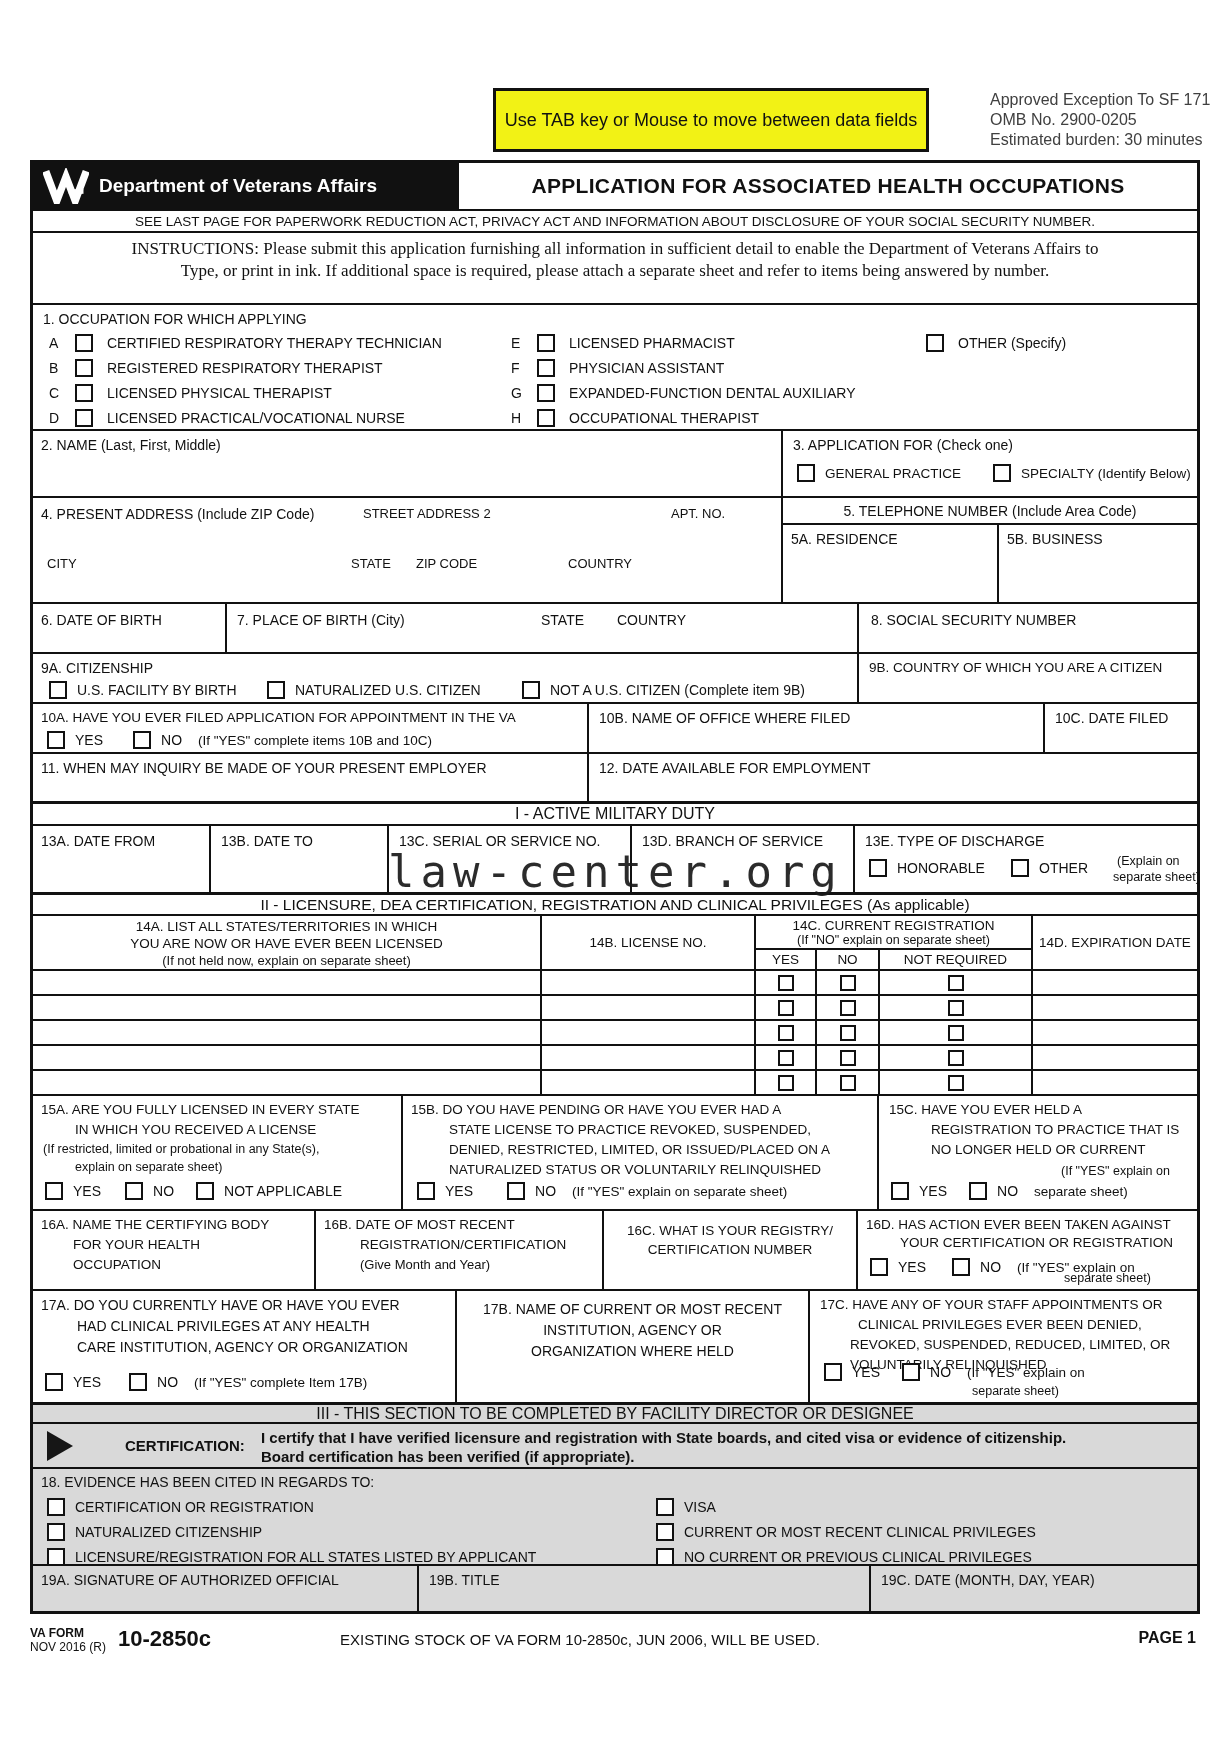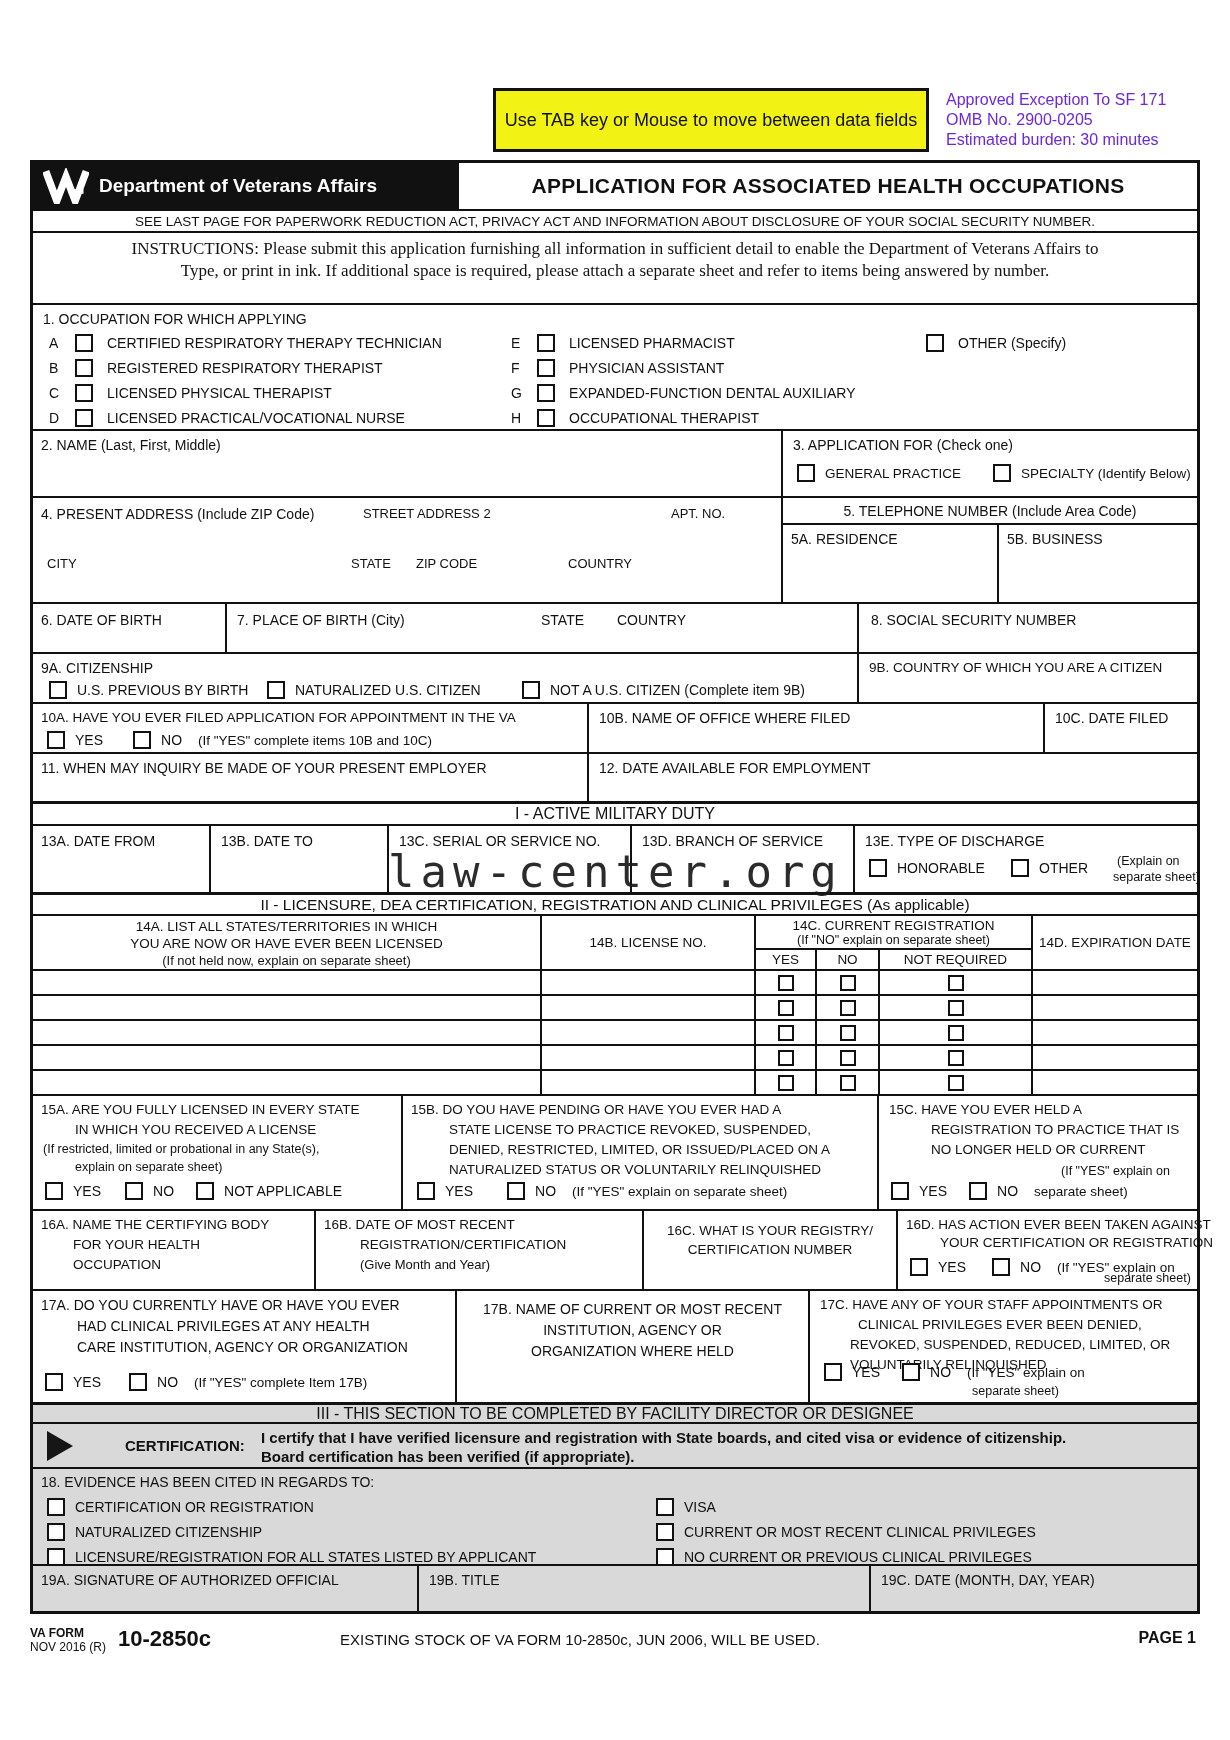--- a/index.html
+++ b/index.html
@@ -2,21 +2,21 @@
 <html><head>
 <meta charset="utf-8">
 <style>
   *{box-sizing:border-box;margin:0;padding:0}
   html,body{background:#fff}
   body{width:1230px;height:1740px;position:relative;font-family:"Liberation Sans",sans-serif;color:#111}
   .page{position:absolute;inset:0;background:#fff;overflow:hidden}
 
   .banner{position:absolute;left:493px;top:88px;width:436px;height:64px;background:#f2f215;border:3px solid #111;
           display:flex;align-items:center;justify-content:center;font-size:18px;text-align:center;padding:0 6px}
-  .approval{position:absolute;left:946px;top:90px;font-size:16px;line-height:20px;color:#6d28d9}
+  .approval{position:absolute;left:990px;top:90px;font-size:16px;line-height:20px;color:#404040}
 
   .form{position:absolute;left:30px;top:160px;width:1170px;border:3px solid #111;background:#fff}
   .row{position:relative;display:flex;border-top:2px solid #111;background:#fff}
   .row.first{border-top:none}
   .row.bt3{border-top:3px solid #111}
   .cell{position:relative;border-left:2px solid #111;height:100%}
   .cell.first{border-left:none}
   .grow{flex:1 1 auto}
 
   .lbl{position:absolute;font-size:14px;white-space:nowrap}
@@ -229,21 +229,21 @@
         <span class="lbl" style="left:12px;top:8px">8. SOCIAL SECURITY NUMBER</span>
         <div class="fill"></div>
       </div>
     </div>
 
     <div class="row r-citizen">
       <div class="cell first" style="width:824px">
         <span class="lbl" style="left:8px;top:6px">9A. CITIZENSHIP</span>
         <div class="yn" style="left:16px;top:26px">
           <span class="cb"></span>
-          <span class="t">U.S. PREVIOUS BY BIRTH</span>
+          <span class="t">U.S. FACILITY BY BIRTH</span>
         </div>
         <div class="yn" style="left:234px;top:26px">
           <span class="cb"></span>
           <span class="t">NATURALIZED U.S. CITIZEN</span>
         </div>
         <div class="yn" style="left:489px;top:26px">
           <span class="cb"></span>
           <span class="t">NOT A U.S. CITIZEN (Complete item 9B)</span>
         </div>
       </div>
@@ -465,21 +465,21 @@
         </div>
       </div>
     </div>
 
     <div class="row r-16">
       <div class="cell first" style="width:281px">
         <span class="lbl" style="left:8px;top:6px;font-size:13.5px">16A. NAME THE CERTIFYING BODY</span>
         <span class="lbl" style="left:40px;top:26px;font-size:13.5px">FOR YOUR HEALTH</span>
         <span class="lbl" style="left:40px;top:46px;font-size:13.5px">OCCUPATION</span>
       </div>
-      <div class="cell" style="width:328px">
+      <div class="cell" style="width:288px">
         <span class="lbl" style="left:8px;top:6px;font-size:13.5px">16B. DATE OF MOST RECENT</span>
         <span class="lbl" style="left:44px;top:26px;font-size:13.5px">REGISTRATION/CERTIFICATION</span>
         <span class="lbl" style="left:44px;top:46px;font-size:13px">(Give Month and Year)</span>
       </div>
       <div class="cell" style="width:254px;text-align:center;padding-top:10px;line-height:19px;font-size:13.5px">
         <div>16C. WHAT IS YOUR REGISTRY/</div>
         <div>CERTIFICATION NUMBER</div>
       </div>
       <div class="cell grow">
         <span class="lbl" style="left:8px;top:6px;font-size:13.5px">16D. HAS ACTION EVER BEEN TAKEN AGAINST</span>

